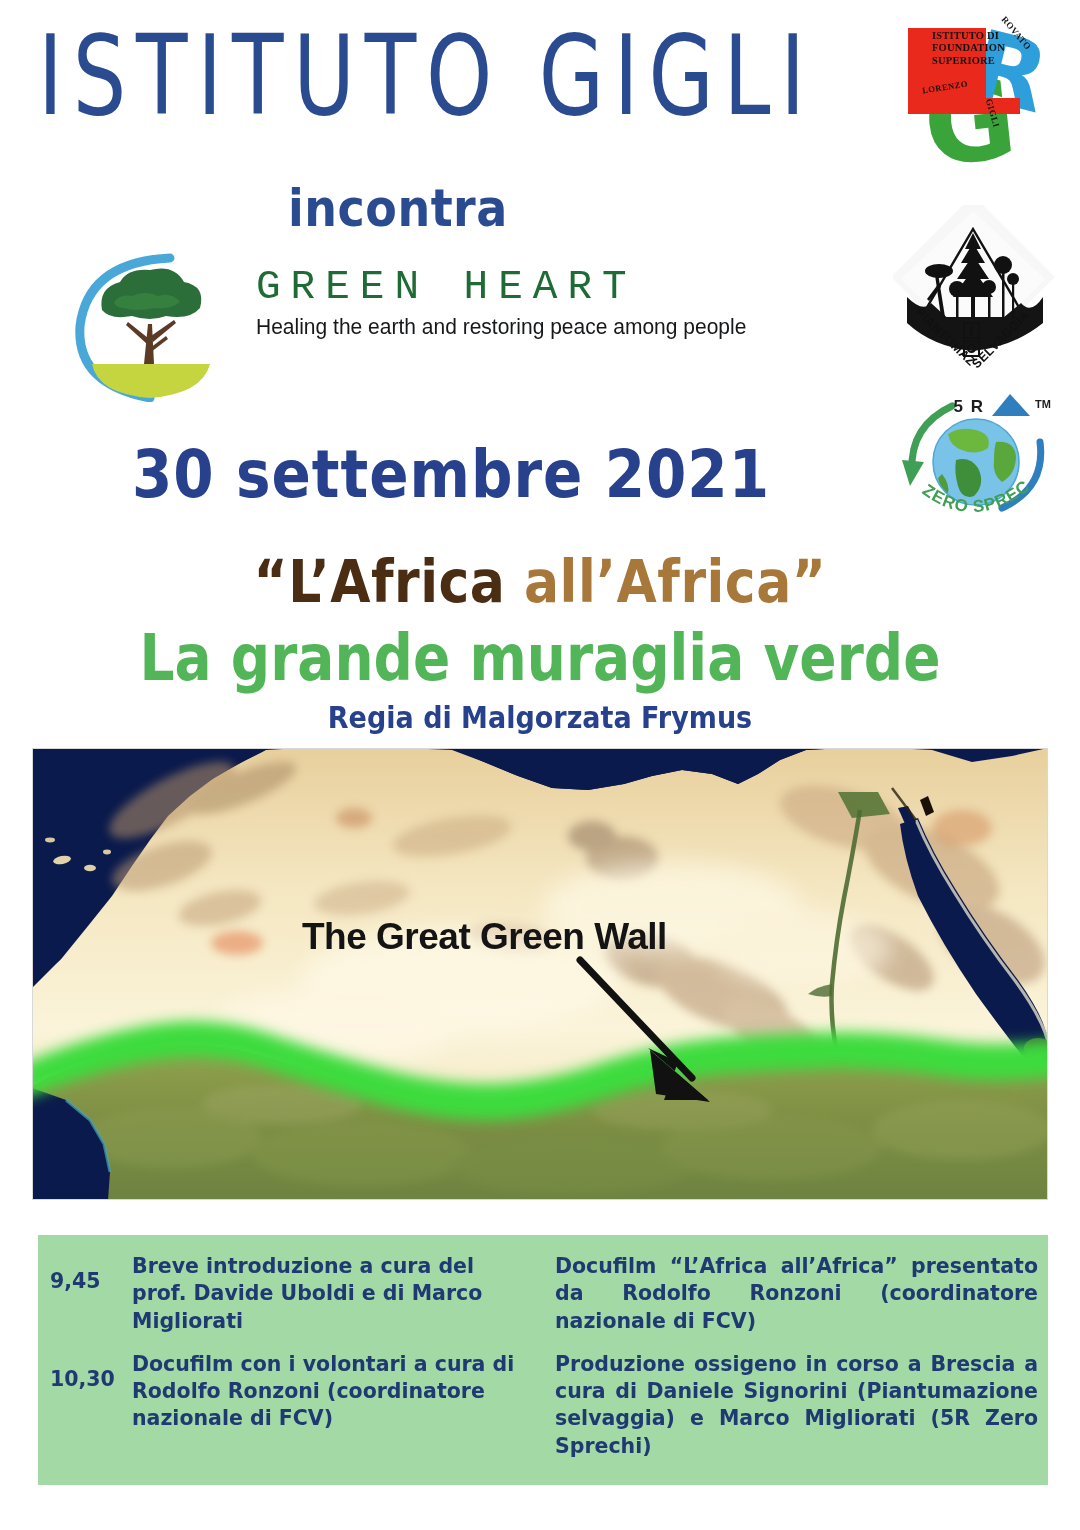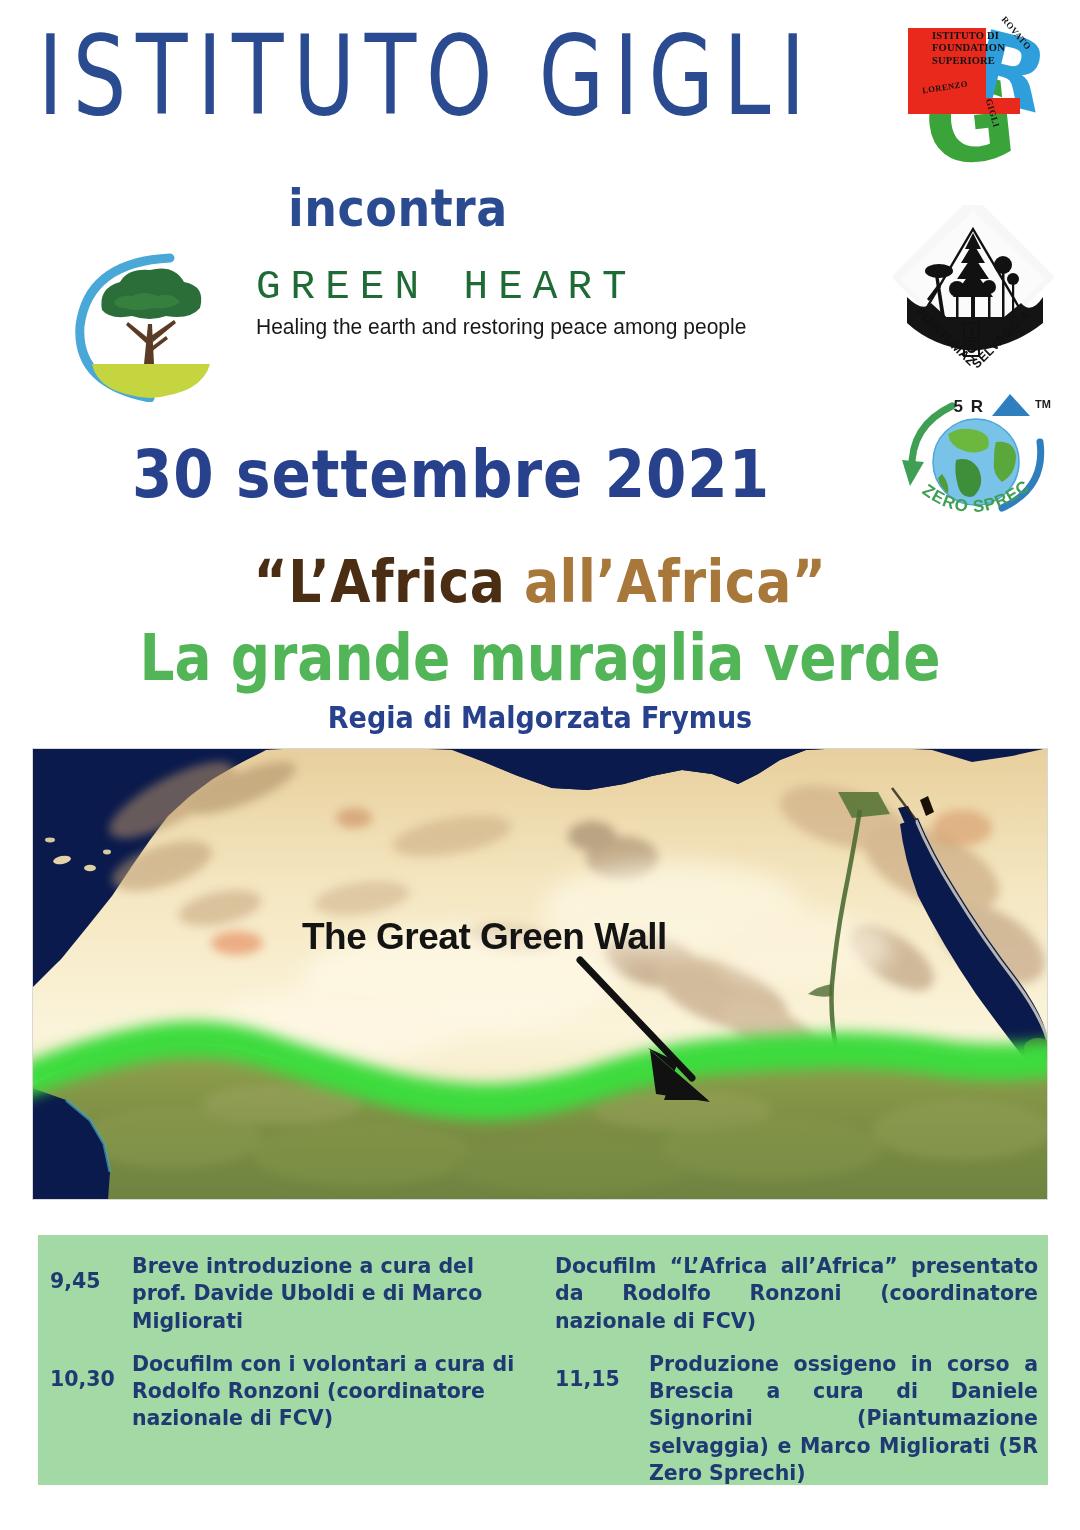--- a/index.html
+++ b/index.html
@@ -600,19 +600,18 @@
       <div class="prog-item">
         <span class="prog-time">10,30</span>
         <span class="prog-desc">Docufilm con i volontari a cura di Rodolfo Ronzoni (coordinatore nazionale di FCV)</span>
       </div>
     </div>
     <div class="prog-col prog-col-right">
       <div class="prog-item">
         <span class="prog-desc">Docufilm “L’Africa all’Africa” presentato da Rodolfo Ronzoni (coordinatore nazionale di FCV)</span>
       </div>
       <div class="prog-item">
-        <span class="prog-time">11,15</span>
         <span class="prog-desc">Produzione ossigeno in corso a Brescia a cura di Daniele Signorini (Piantumazione selvaggia) e Marco Migliorati (5R Zero Sprechi)</span>
       </div>
     </div>
   </div>
 
 </div>
 
 </body></html>

